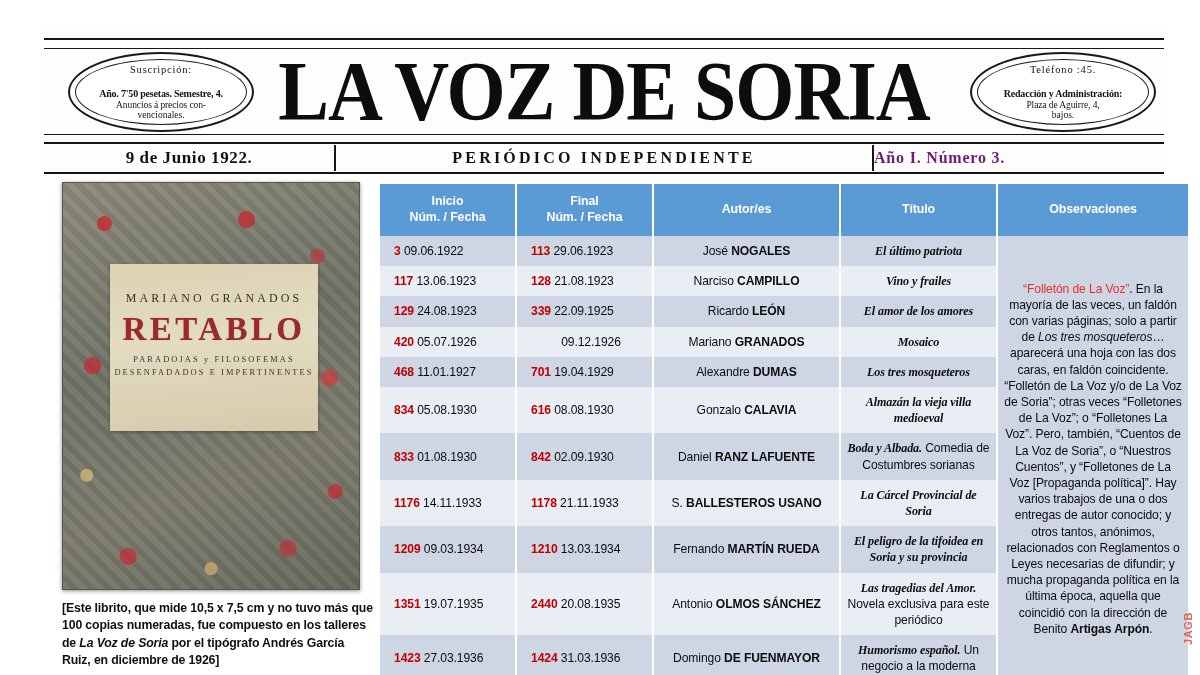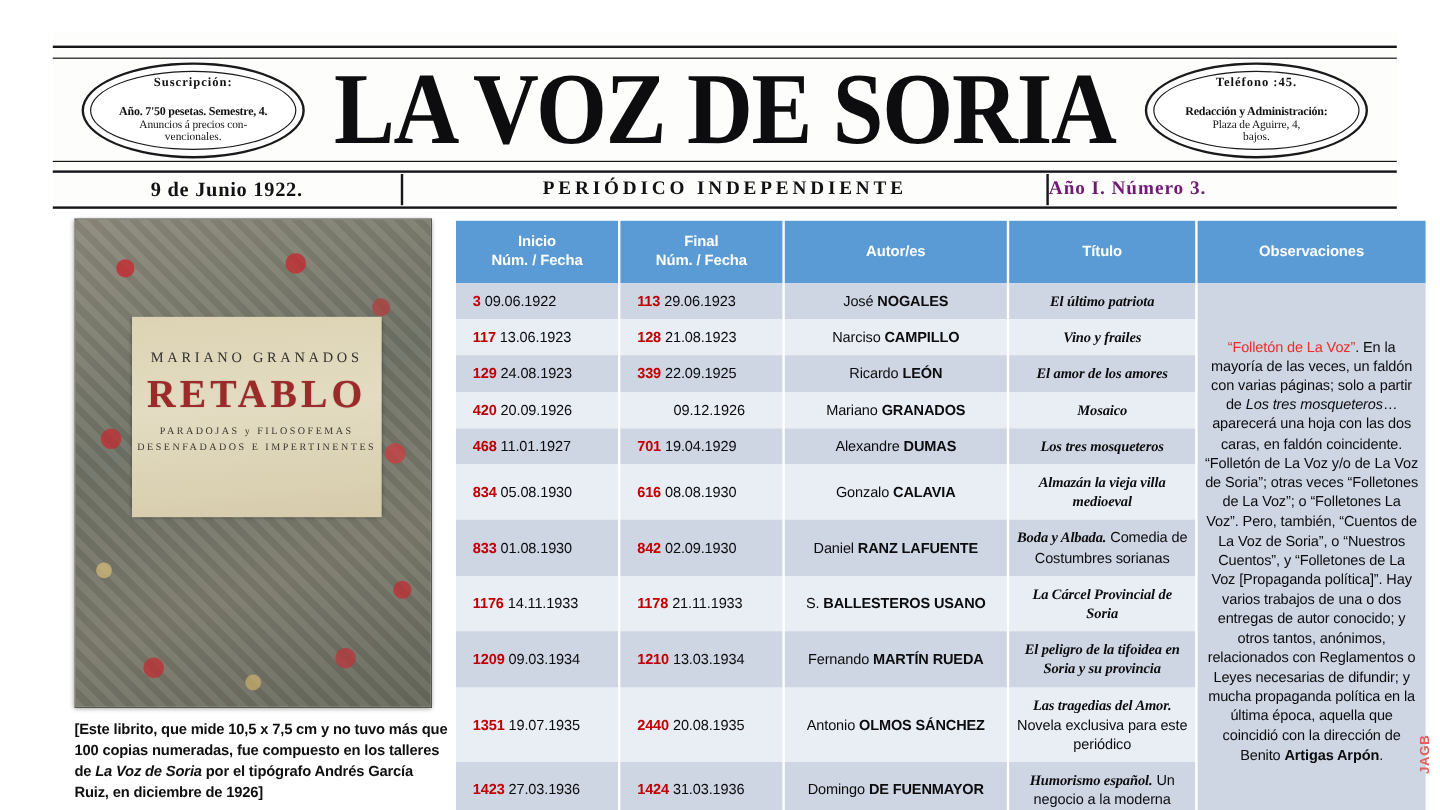--- a/index.html
+++ b/index.html
@@ -64,22 +64,22 @@
     overflow: hidden;
   }
   .mh-oval::before {
     content: "";
     position: absolute;
     left: 5px; top: 5px; right: 5px; bottom: 5px;
     border: 1px solid #1a1a1d;
     border-radius: 50%;
   }
   #mh-oval-left  { left: 24px; }
-  #mh-oval-right { right: 24px; }
-  .mh-oval .l1 { font-size: 10.5px; letter-spacing: .8px; margin-bottom: 12px; font-weight: bold; }
+  #mh-oval-right { right: 8px; }
+  .mh-oval .l1 { font-size: 10.5px; letter-spacing: .8px; margin-bottom: 12px; }
   .mh-oval .l3 { font-size: 9.5px; letter-spacing: -.1px; }
   .mh-oval .l4 { font-size: 9.5px; }
   .mh-oval .lb { font-size: 10px; font-weight: 700; letter-spacing: -.2px; margin: 1px 0; }
 
   #mh-subbar {
     position: absolute;
     left: 0; right: 0; top: 118px; height: 28px;
     display: flex; align-items: center;
     font-family: "Liberation Serif", serif;
   }
@@ -333,21 +333,21 @@
             <td><span>Narciso </span><span class="sname">CAMPILLO</span></td>
             <td><span class="ttl">Vino y frailes</span><span class="plain"></span></td>
           </tr>
           <tr class="odd">
             <td class="c-num"><span class="num">129</span> <span>24.08.1923</span></td>
             <td class="c-num"><span class="num">339</span> <span>22.09.1925</span></td>
             <td><span>Ricardo </span><span class="sname">LEÓN</span></td>
             <td><span class="ttl">El amor de los amores</span><span class="plain"></span></td>
           </tr>
           <tr class="even">
-            <td class="c-num"><span class="num">420</span> <span>20.09.1926</span></td>
+            <td class="c-num"><span class="num">420</span> <span>05.07.1926</span></td>
             <td class="c-num" style="text-align: center; padding-left: 19px;"><span>09.12.1926</span></td>
             <td><span>Mariano </span><span class="sname">GRANADOS</span></td>
             <td><span class="ttl">Mosaico</span><span class="plain"></span></td>
           </tr>
           <tr class="odd">
             <td class="c-num"><span class="num">468</span> <span>11.01.1927</span></td>
             <td class="c-num"><span class="num">701</span> <span>19.04.1929</span></td>
             <td><span>Alexandre </span><span class="sname">DUMAS</span></td>
             <td><span class="ttl">Los tres mosqueteros</span><span class="plain"></span></td>
           </tr>

